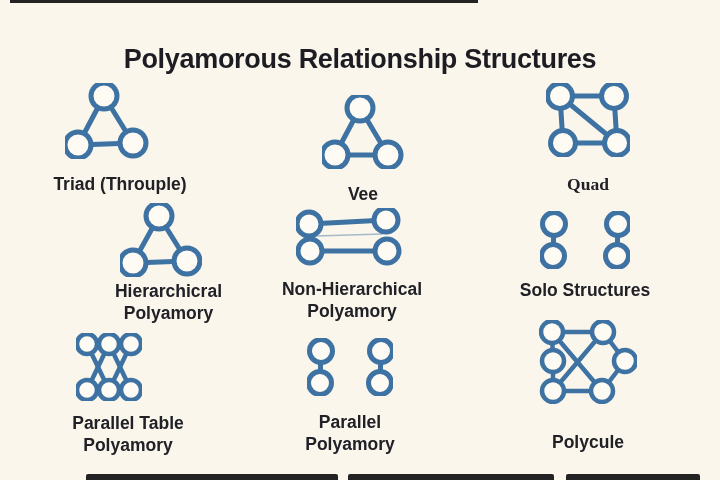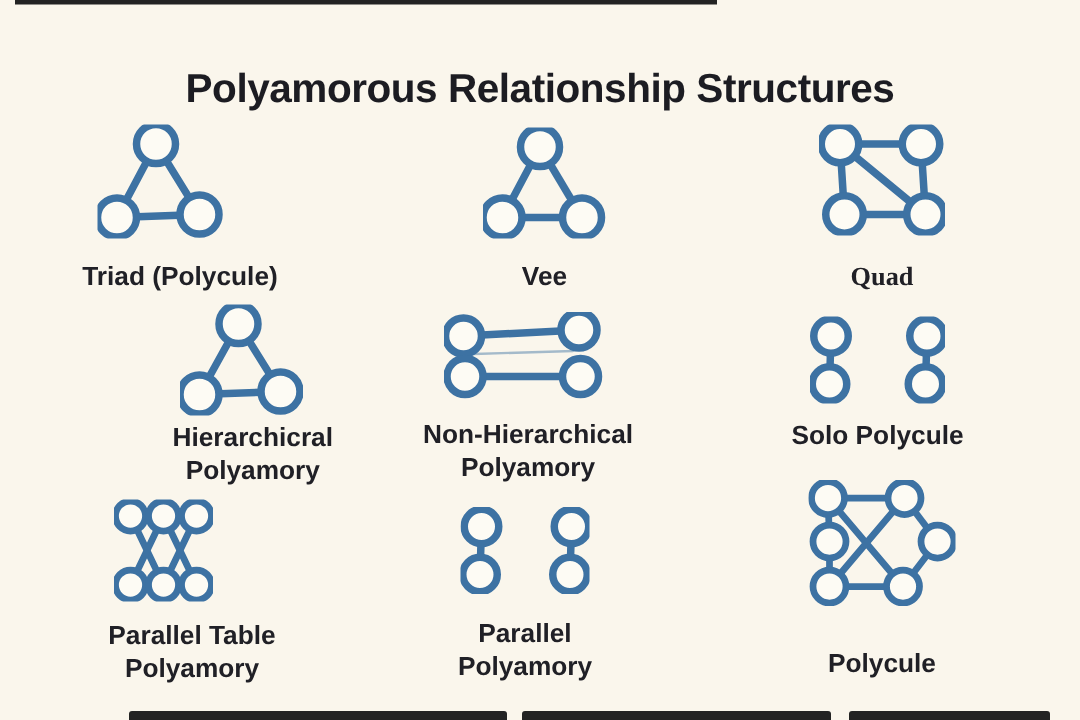--- a/index.html
+++ b/index.html
@@ -47,24 +47,24 @@
 
   <div class="cell" style="left:20px;top:83px;">
     <svg class="net" width="84" height="76" viewBox="0 0 84 76" style="margin-right:26px;">
       <line x1="39" y1="13" x2="13" y2="62"></line>
         <line x1="39" y1="13" x2="68" y2="60"></line>
         <line x1="13" y1="62" x2="68" y2="60"></line>
       <circle cx="39" cy="13" r="13"></circle>
         <circle cx="13" cy="62" r="13"></circle>
         <circle cx="68" cy="60" r="13"></circle>
     </svg>
-    <div class="label" style="margin-top:14px;">Triad (Polycule)</div>
+    <div class="label" style="margin-top:14px;">Triad (Throuple)</div>
   </div>
 
-  <div class="cell" style="left:263px;top:85px;">
+  <div class="cell" style="left:263px;top:95px;">
     <svg class="net" width="82" height="74" viewBox="0 0 82 74">
       <line x1="38" y1="13" x2="13" y2="60"></line>
         <line x1="38" y1="13" x2="66" y2="60"></line>
         <line x1="13" y1="60" x2="66" y2="60"></line>
       <circle cx="38" cy="13" r="13"></circle>
         <circle cx="13" cy="60" r="13"></circle>
         <circle cx="66" cy="60" r="13"></circle>
     </svg>
     <div class="label" style="margin-top:14px;">Vee</div>
   </div>
@@ -112,21 +112,21 @@
 
   <div class="cell" style="left:485px;top:211px;">
     <svg class="net" width="90" height="58" viewBox="0 0 90 58">
       <line x1="14" y1="13" x2="13" y2="45"></line>
         <line x1="78" y1="13" x2="77" y2="45"></line>
       <circle cx="14" cy="13" r="11.5"></circle>
         <circle cx="13" cy="45" r="11.5"></circle>
       <circle cx="78" cy="13" r="11.5"></circle>
         <circle cx="77" cy="45" r="11.5"></circle>
     </svg>
-    <div class="label" style="margin-top:10px;">Solo Polycule</div>
+    <div class="label" style="margin-top:10px;">Solo Structures</div>
   </div>
 
   <div class="cell" style="left:28px;top:333px;">
     <svg class="net thin" width="66" height="68" viewBox="0 0 66 68" style="margin-right:38px;">
       <line x1="11" y1="11" x2="33" y2="57"></line>
         <line x1="33" y1="11" x2="11" y2="57"></line>
       <line x1="33" y1="11" x2="55" y2="57"></line>
         <line x1="55" y1="11" x2="33" y2="57"></line>
       <circle cx="11" cy="11" r="10"></circle>
         <circle cx="33" cy="11" r="10"></circle>

